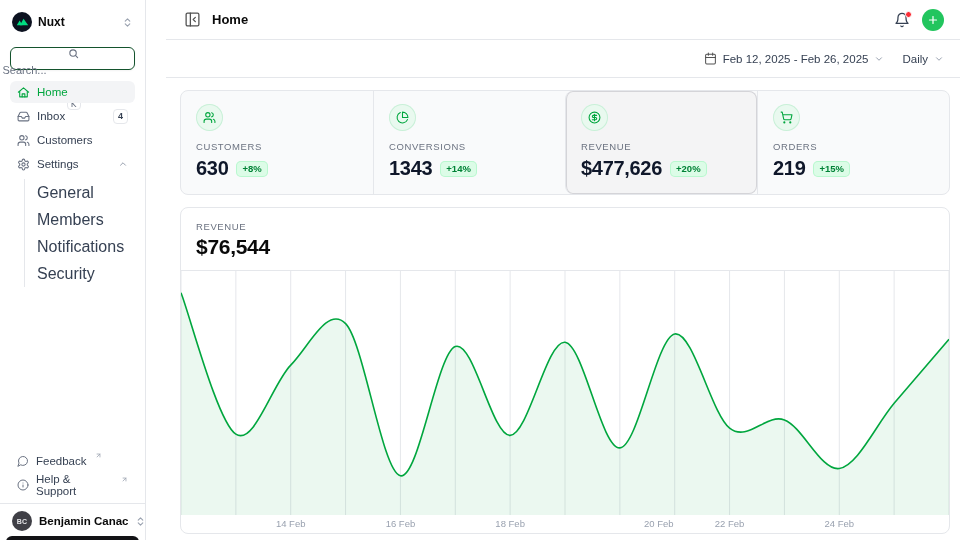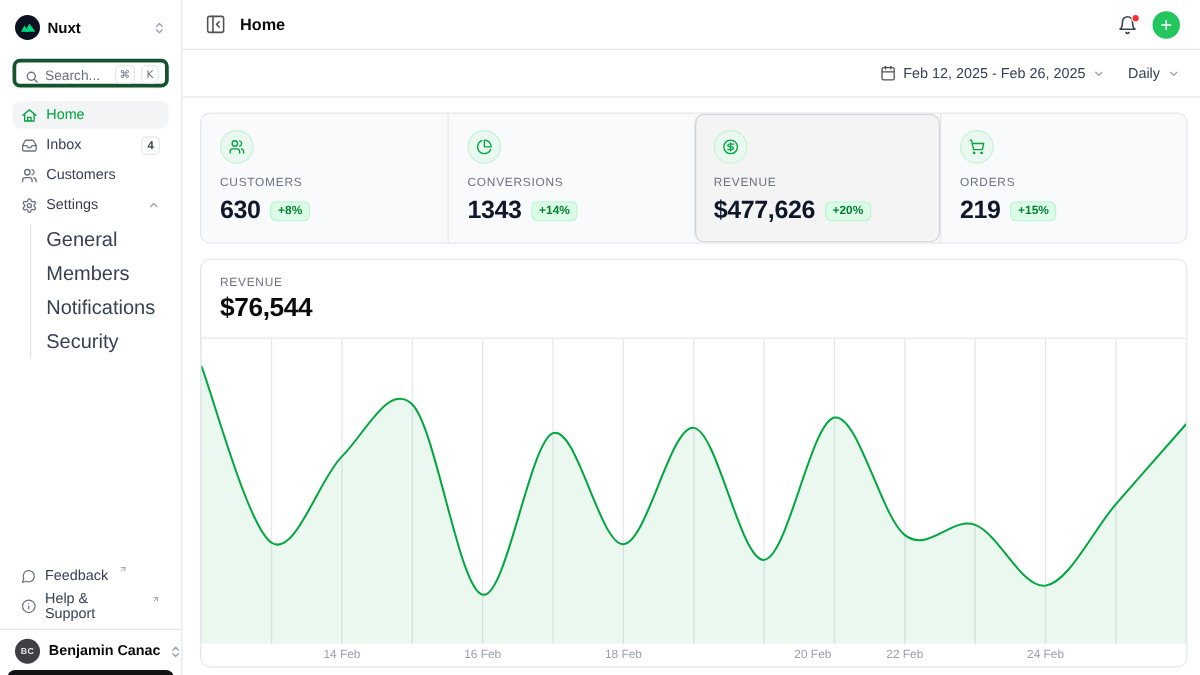--- a/index.html
+++ b/index.html
@@ -1,31 +1,31 @@
 <!DOCTYPE html>
 <html><head>
 <meta charset="utf-8">
 <style>
   * { margin:0; padding:0; box-sizing:border-box; }
   html,body { width:960px; height:540px; overflow:hidden; background:#fff;
     font-family:"Liberation Sans","DejaVu Sans",sans-serif; color:#171717; }
-  .app { display:flex; width:960px; height:540px; }
+  .app { display:flex; width:960px; height:540px;gap:20px; }
 
   
   .sidebar { position:relative; width:146px; flex:0 0 146px; border-right:1px solid #e5e7eb;
     display:flex; flex-direction:column; background:#fff; }
   .ws-row { display:flex; align-items:center; gap:6px; margin:10px 10px 0; height:24px;
     padding:0 2px; border-radius:6px; cursor:pointer; }
   .logo-circle { width:20px; height:20px; border-radius:50%; background:#0c1220;
     display:flex; align-items:center; justify-content:center; flex:0 0 20px; }
   .ws-name { font-size:12px; font-weight:700; color:#0a0a0a; flex:1; }
   .muted-ic { color:#99a1af; display:flex; }
-  .search { display:flex; align-items:flex-end; gap:5px; margin:13px 10px 0; height:23px;
-    border:3px solid #14532d; border-radius:6px; padding:0 5px 0 7px; background:#fff;
-    box-shadow:0 1px 2px rgba(0,0,0,.05); cursor:text; }
+  .search { display:flex; align-items:center; gap:5px; margin:13px 10px 0; height:23px;
+    border:1px solid #14532d; border-radius:6px; padding:0 5px 0 7px; background:#fff;
+    box-shadow:0 1px 2px rgba(0,0,0,.05); cursor:text;flex-direction:column; }
   .search input { border:none; outline:none; flex:1; min-width:0; font-size:11px;
     font-family:inherit; color:#374151; background:transparent; }
   .search input::placeholder { color:#6a7282; }
   .kbd { font-family:"DejaVu Sans",sans-serif; font-size:8.5px; color:#6a7282;
     border:1px solid #e5e7eb; border-radius:4px; background:#fff; min-width:14px; height:15px;
     display:flex; align-items:center; justify-content:center; padding:0 3px; }
   nav { margin:11px 10px 0; display:flex; flex-direction:column; gap:2px; }
   .nav-item { display:flex; align-items:center; gap:7px; height:22px; padding:0 7px;
     border-radius:6px; font-size:11.5px; font-weight:500; color:#364153; cursor:pointer; }
   .nav-item .ic { display:flex; color:#6a7282; }

